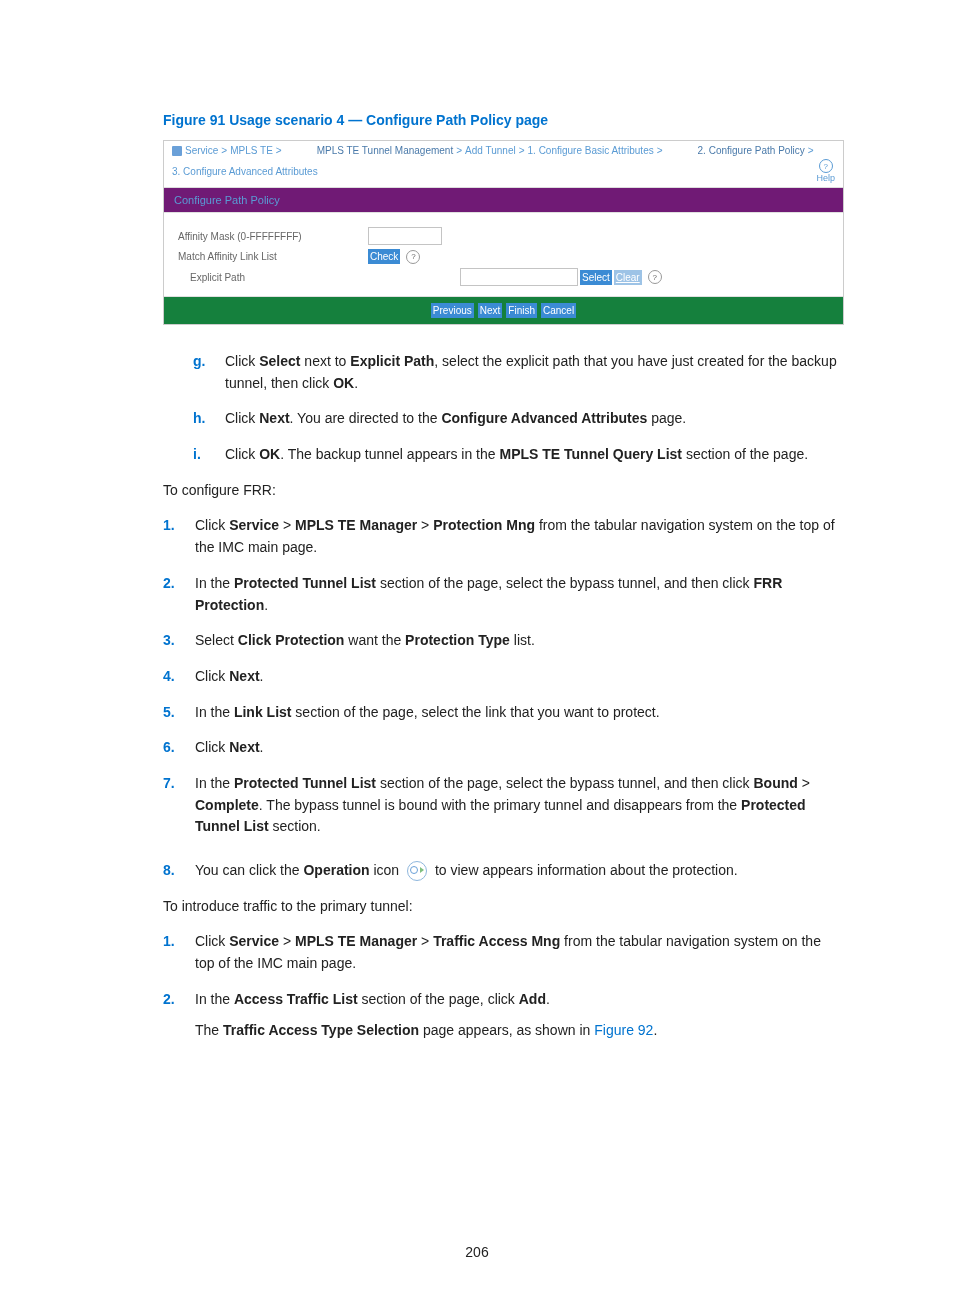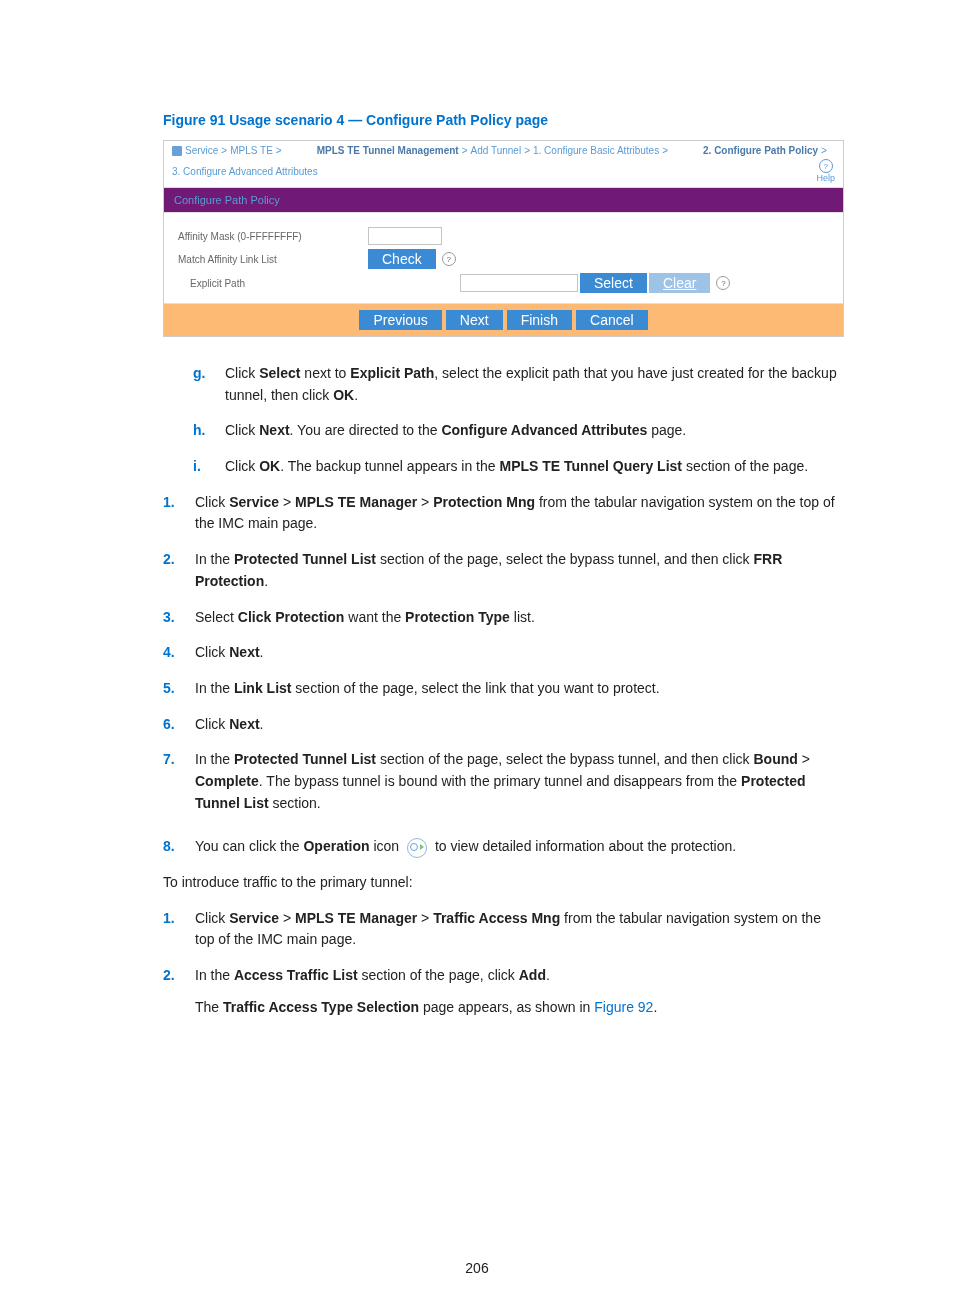--- a/index.html
+++ b/index.html
@@ -4,51 +4,51 @@
 <style>
   html,body{margin:0;padding:0;background:#fff;font-family:Arial,Helvetica,sans-serif;color:#222;}
   .page{width:954px;min-height:1296px;margin:4px auto;position:relative;padding:108px 110px 0 163px;box-sizing:border-box;}
   .fig-title{color:#0073CF;font-weight:bold;font-size:14px;margin-bottom:12px;}
   
   .shot{border:1px solid #ccc;background:#fff;font-size:10px;}
   .shot-crumbs{padding:4px 8px;border-bottom:1px solid #ddd;display:flex;align-items:center;gap:3px;flex-wrap:wrap;}
   .shot-crumbs .c{color:#5a9bd4;}
   .shot-crumbs .ic{width:10px;height:10px;background:#6aa0d8;display:inline-block;border-radius:1px;}
   .shot-crumbs .sep{color:#5a9bd4;}
-  .shot-crumbs .strong{font-weight:bold;color:#4a7aaa;padding-left:32px;}
+  .shot-crumbs .strong{font-weight:normal;color:#4a7aaa;padding-left:32px;}
   .help{margin-left:auto;display:flex;flex-direction:column;align-items:center;color:#5a9bd4;font-size:9px;}
   .help .q{width:12px;height:12px;border:1px solid #5a9bd4;border-radius:50%;display:flex;align-items:center;justify-content:center;font-size:8px;color:#5a9bd4;}
   .shot-subhead{padding:6px 10px;background:#701a75;border-bottom:1px solid #e0e0e0;color:#5a9bd4;font-size:11px;}
   .shot-body{padding:10px 14px 6px;}
   .frow{display:flex;align-items:center;margin:4px 0;}
   .flabel{width:190px;color:#666;font-size:10px;}
   .flabel.indent{padding-left:12px;width:178px;}
   .ftext{height:16px;border:1px solid #c4c4c4;padding:0 2px;font-size:10px;}
   .w60{width:68px;}
   .w112{width:112px;}
-  .btn{background:#3b8bd4;color:#fff;border:none;font-size:14px;padding:2px 14px;cursor:pointer;}
+  .btn{background:#3b8bd4;color:#fff;border:none;font-size:10px;padding:2px 2px;cursor:pointer;}
   .btn.lt{background:#9dc3e6;text-decoration:underline;}
   .qmark{width:12px;height:12px;border:1px solid #999;border-radius:50%;display:inline-flex;align-items:center;justify-content:center;font-size:8px;color:#666;margin-left:6px;}
-  .shot-footer{background:#fdba74;border-top:1px solid #e0e0e0;padding:6px;display:flex;justify-content:center;gap:4px;}
+  .shot-footer{background:#15803d;border-top:1px solid #e0e0e0;padding:6px;display:flex;justify-content:center;gap:4px;}
   
   .content{font-size:14px;line-height:1.55;color:#222;margin-top:26px;}
   .ol-lower{list-style:none;padding-left:62px;margin:0;}
   .ol-lower>li{position:relative;margin-bottom:14px;padding-left:0;}
   .ol-lower .mk{position:absolute;left:-32px;top:0;color:#0073CF;font-weight:bold;}
   .lead{margin:14px 0 14px 0;}
   .ol-num{list-style:none;padding-left:32px;margin:0;}
   .ol-num>li{position:relative;margin-bottom:14px;}
   .ol-num .mk{position:absolute;left:-32px;top:0;color:#0073CF;font-weight:bold;}
   .sub{margin-top:10px;}
   b{font-weight:bold;}
   .link{color:#0073CF;}
   .op-icon{display:inline-block;width:18px;height:18px;border:1px solid #8fb7dd;border-radius:50%;vertical-align:middle;position:relative;margin:0 4px;}
   .op-icon::before{content:"";position:absolute;width:6px;height:6px;border:1px solid #6aa0d8;border-radius:50%;left:2px;top:4px;}
   .op-icon::after{content:"";position:absolute;width:0;height:0;border-left:4px solid #7fbf7f;border-top:3px solid transparent;border-bottom:3px solid transparent;right:2px;top:5px;}
-  .pagenum{position:absolute;bottom:24px;left:0;right:0;text-align:center;font-size:14px;}
+  .pagenum{position:absolute;bottom:40px;left:0;right:0;text-align:center;font-size:14px;}
 </style>
 </head>
 <body>
 
 <div class="page">
   <div class="fig-title">Figure 91 Usage scenario 4 — Configure Path Policy page</div>
 
   <div class="shot">
     <div class="shot-crumbs">
       <span class="ic"></span>
@@ -104,20 +104,21 @@
         <span>Click </span><b>Select</b><span> next to </span><b>Explicit Path</b><span>, select the explicit path that you have just created for the backup tunnel, then click </span><b>OK</b><span>.</span>
       </li>
       <li><span class="mk">h.</span>
         <span>Click </span><b>Next</b><span>. You are directed to the </span><b>Configure Advanced Attributes</b><span> page.</span>
       </li>
       <li><span class="mk">i.</span>
         <span>Click </span><b>OK</b><span>. The backup tunnel appears in the </span><b>MPLS TE Tunnel Query List</b><span> section of the page.</span>
       </li>
     </ul>
 
+    <p class="lead">To configure FRR:</p>
 
     <ul class="ol-num">
       <li><span class="mk">1.</span>
         <span>Click </span><b>Service</b><span> &gt; </span><b>MPLS TE Manager</b><span> &gt; </span><b>Protection Mng</b><span> from the tabular navigation system on the top of the IMC main page.</span>
       </li>
       <li><span class="mk">2.</span>
         <span>In the </span><b>Protected Tunnel List</b><span> section of the page, select the bypass tunnel, and then click </span><b>FRR Protection</b><span>.</span>
       </li>
       <li><span class="mk">3.</span>
         <span>Select </span><b>Click Protection</b><span> want the </span><b>Protection Type</b><span> list.</span>
@@ -128,21 +129,21 @@
       <li><span class="mk">5.</span>
         <span>In the </span><b>Link List</b><span> section of the page, select the link that you want to protect.</span>
       </li>
       <li><span class="mk">6.</span>
         <span>Click </span><b>Next</b><span>.</span>
       </li>
       <li><span class="mk">7.</span>
         <span>In the </span><b>Protected Tunnel List</b><span> section of the page, select the bypass tunnel, and then click </span><b>Bound</b><span> &gt; </span><b>Complete</b><span>. The bypass tunnel is bound with the primary tunnel and disappears from the </span><b>Protected Tunnel List</b><span> section.</span>
       </li>
       <li style="margin-top:22px;"><span class="mk">8.</span>
-        <span>You can click the </span><b>Operation</b><span> icon </span><span class="op-icon"></span><span> to view detailed information about the protection.</span>
+        <span>You can click the </span><b>Operation</b><span> icon </span><span class="op-icon"></span><span> to view appears information about the protection.</span>
       </li>
     </ul>
 
     <p class="lead">To introduce traffic to the primary tunnel:</p>
 
     <ul class="ol-num">
       <li><span class="mk">1.</span>
         <span>Click </span><b>Service</b><span> &gt; </span><b>MPLS TE Manager</b><span> &gt; </span><b>Traffic Access Mng</b><span> from the tabular navigation system on the top of the IMC main page.</span>
       </li>
       <li><span class="mk">2.</span>

